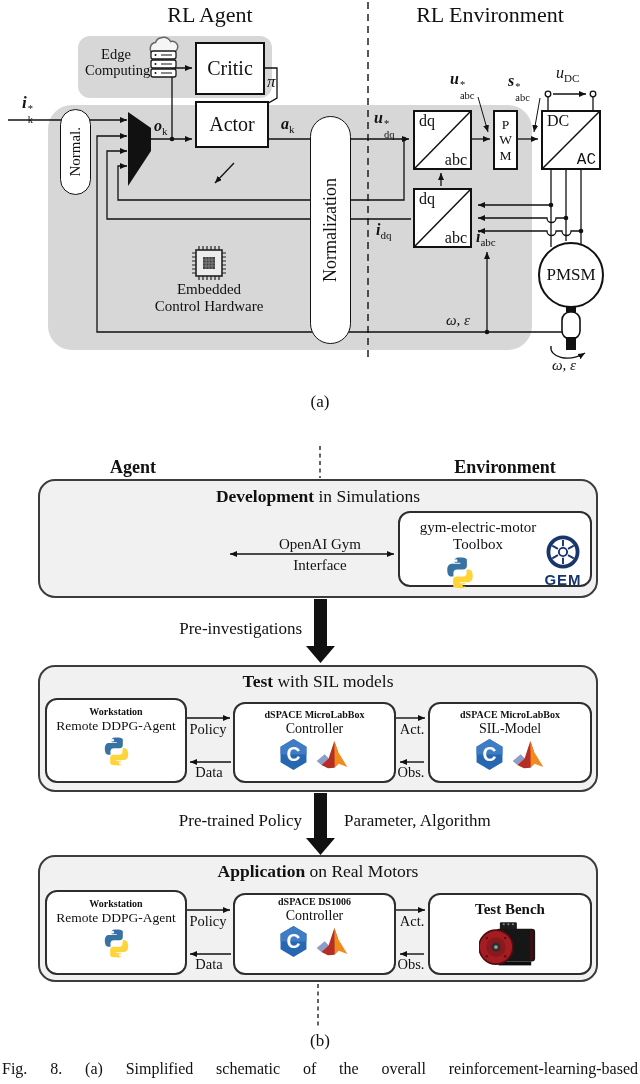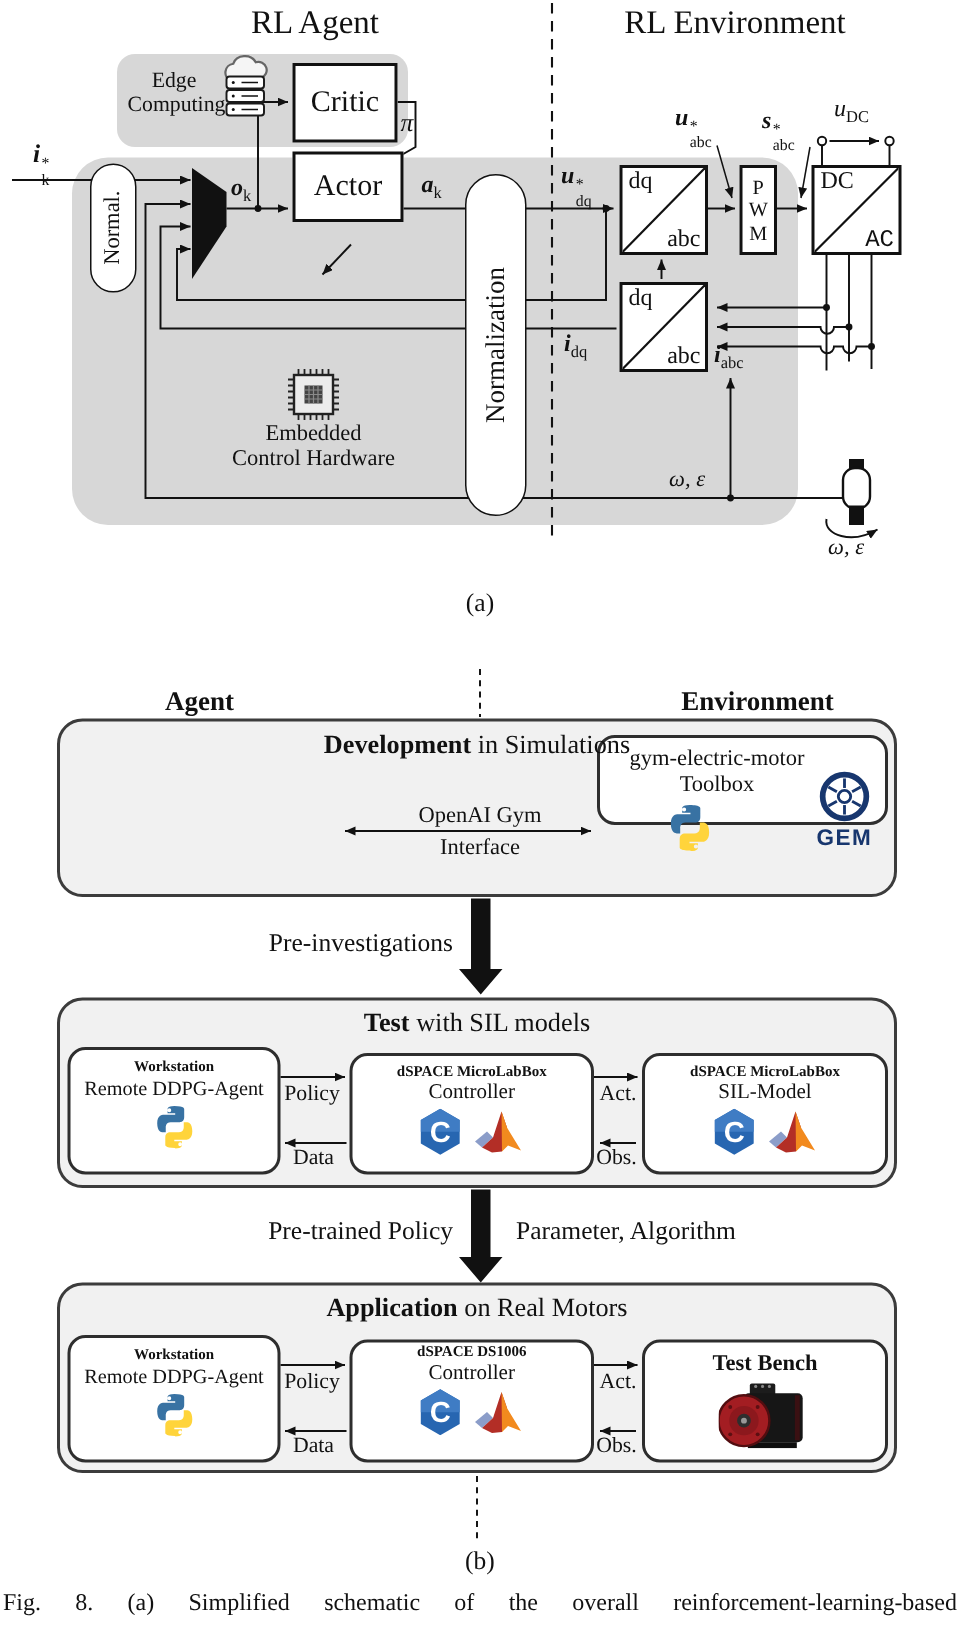--- a/index.html
+++ b/index.html
@@ -241,20 +241,23 @@
   <div class="blk" style="left:493px;top:110px;width:25px;height:60px;">
     <span class="pwm-stack">PWM</span>
   </div>
   <div class="blk" style="left:541px;top:110px;width:60px;height:60px;">
     <svg class="diag" width="56" height="56">
         <line x1="0" y1="56" x2="56" y2="0" stroke="#111" stroke-width="1.5"></line>
       </svg>
     <span style="position:absolute;left:4px;top:0px;font-size:16px;">DC</span>
     <span style="position:absolute;right:3px;bottom:-1px;font-size:16px;font-family:Liberation Mono, monospace;">AC</span>
   </div>
+  <div class="blk" style="left:538px;top:242px;width:66px;height:66px;border-radius:50%;font-size:17px;">
+    <span>PMSM</span>
+  </div>
 
   <div class="ab smtxt" style="left:85px;top:46px;width:62px;">
     <div>Edge</div>
     <div>Computing</div>
   </div>
   <div class="ab smtxt" style="left:149px;top:281px;width:120px;font-size:15px;">
     <div>Embedded</div>
     <div>Control Hardware</div>
   </div>
 
@@ -315,21 +318,21 @@
   </div>
   <div class="stitle" style="top:671px;">
     <b>Test</b><span> with SIL models</span>
   </div>
   <div class="stitle" style="top:861px;">
     <b>Application</b><span> on Real Motors</span>
   </div>
 
   <div class="ab flowlbl" style="left:245px;top:536px;width:150px;font-size:15px;">OpenAI Gym</div>
   <div class="ab flowlbl" style="left:245px;top:557px;width:150px;font-size:15px;">Interface</div>
-  <div class="bin" style="left:398px;top:490px;width:194px;height:60px;">
+  <div class="bin" style="left:398px;top:511px;width:194px;height:76px;">
     <div class="ab" style="left:0;top:6px;width:156px;text-align:center;">
       <div class="bs" style="font-size:15px;">gym-electric-motor</div>
       <div class="bs" style="font-size:15px;">Toolbox</div>
     </div>
     <svg class="ab" style="left:42px;top:42px;" width="36" height="36">
         <use href="#py"></use>
       </svg>
     <svg class="ab" style="left:144px;top:20px;" width="38" height="38">
         <use href="#gem"></use>
       </svg>

